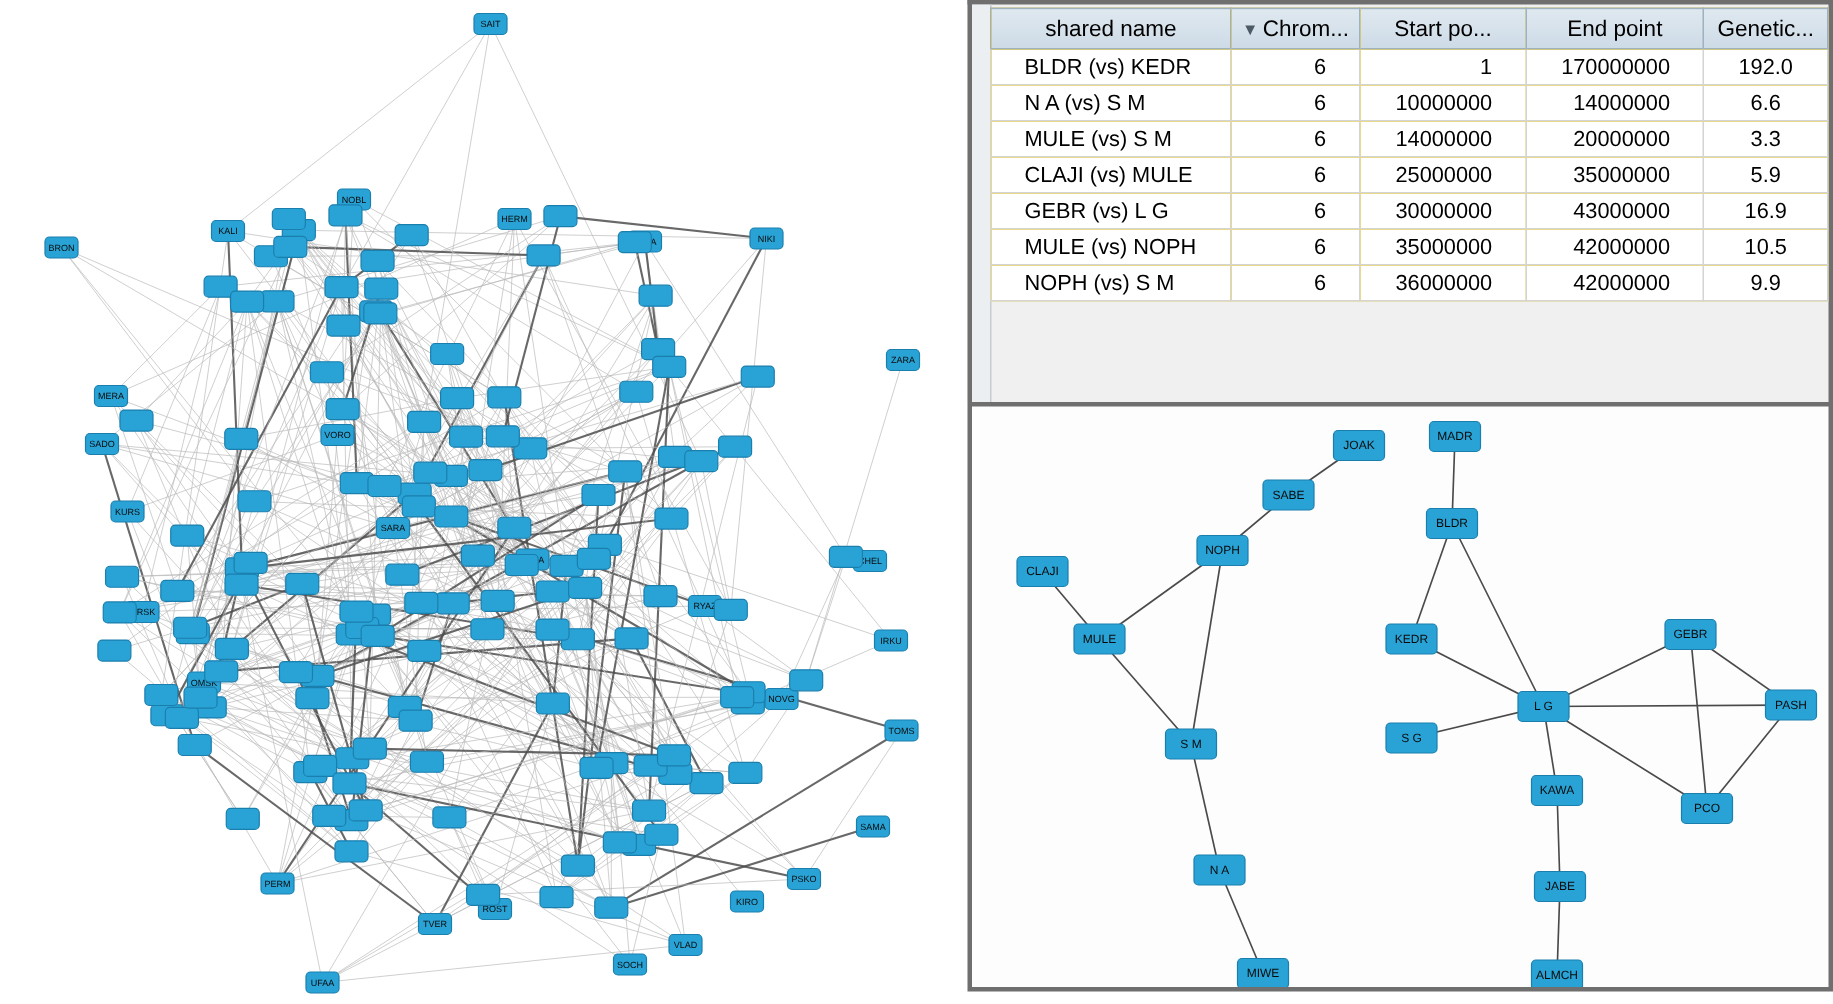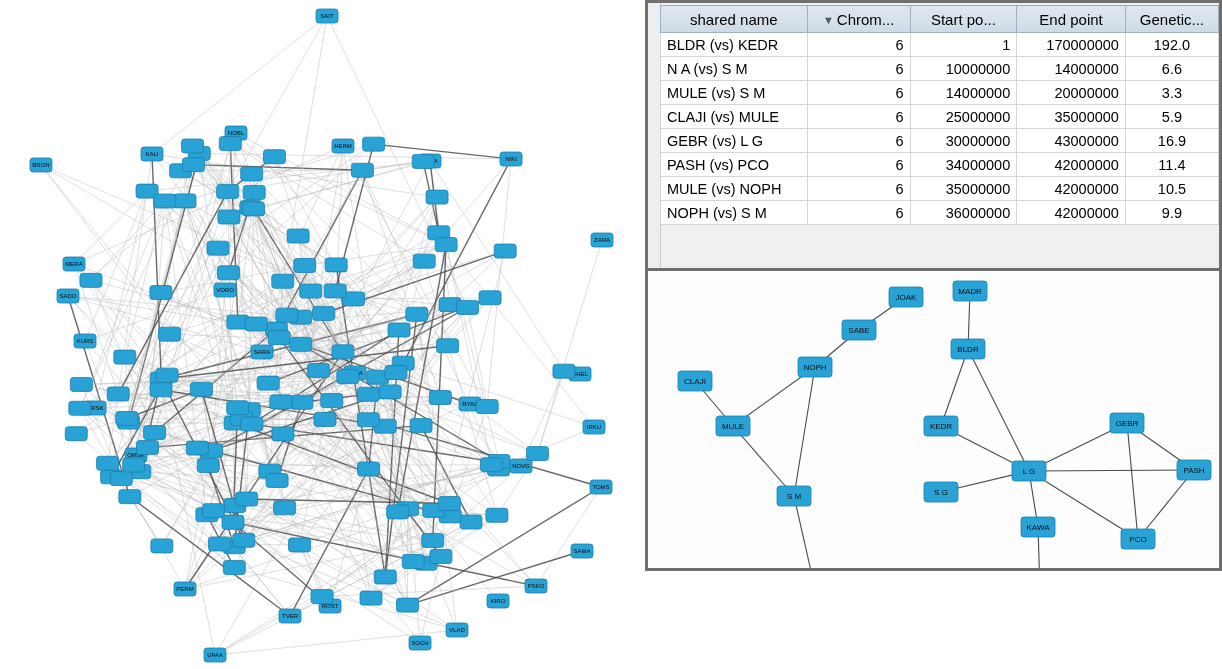--- a/index.html
+++ b/index.html
@@ -67,21 +67,21 @@
     font-size: 15px;
     height: 24px;
     padding: 1px 6px;
     text-align: center;
     white-space: nowrap;
     overflow: hidden;
   }
   table.grid td {
     border: 1px solid #d4d4d4;
     height: 21px;
-    padding: 1px 6px;
+    padding: 1px 22px;
     white-space: nowrap;
     overflow: hidden;
     background: #fff;
   }
   .col-name  { width: 148px; text-align: left; }
   .col-chr   { width: 104px; text-align: right; }
   .col-start { width: 115px; text-align: right; }
   .col-end   { width: 113px; text-align: right; }
   .col-gen   { width: 92px;  text-align: center; }
   th.col-name { text-align: center; }
@@ -96,21 +96,21 @@
     font-size: 11px;
     vertical-align: 1px;
   }
 
   
   #small-network {
     position: absolute;
     left: 645px;
     top: 268px;
     width: 577px;
-    height: 303px;
+    height: 393px;
     box-sizing: border-box;
     border: 3px solid #6f6f6f;
     background: #fdfdfd;
     overflow: hidden;
   }
   #small-network svg { display: block; }
 
   .node-label {
     font-family: "Liberation Sans", sans-serif;
     font-size: 8px;
@@ -1355,27 +1355,20 @@
           <td class="col-gen">5.9</td>
         </tr>
         <tr>
           <td class="col-name">GEBR (vs) L G</td>
           <td class="col-chr">6</td>
           <td class="col-start">30000000</td>
           <td class="col-end">43000000</td>
           <td class="col-gen">16.9</td>
         </tr>
         <tr>
-          <td class="col-name">PASH (vs) PCO</td>
-          <td class="col-chr">6</td>
-          <td class="col-start">34000000</td>
-          <td class="col-end">42000000</td>
-          <td class="col-gen">11.4</td>
-        </tr>
-        <tr>
           <td class="col-name">MULE (vs) NOPH</td>
           <td class="col-chr">6</td>
           <td class="col-start">35000000</td>
           <td class="col-end">42000000</td>
           <td class="col-gen">10.5</td>
         </tr>
         <tr>
           <td class="col-name">NOPH (vs) S M</td>
           <td class="col-chr">6</td>
           <td class="col-start">36000000</td>

